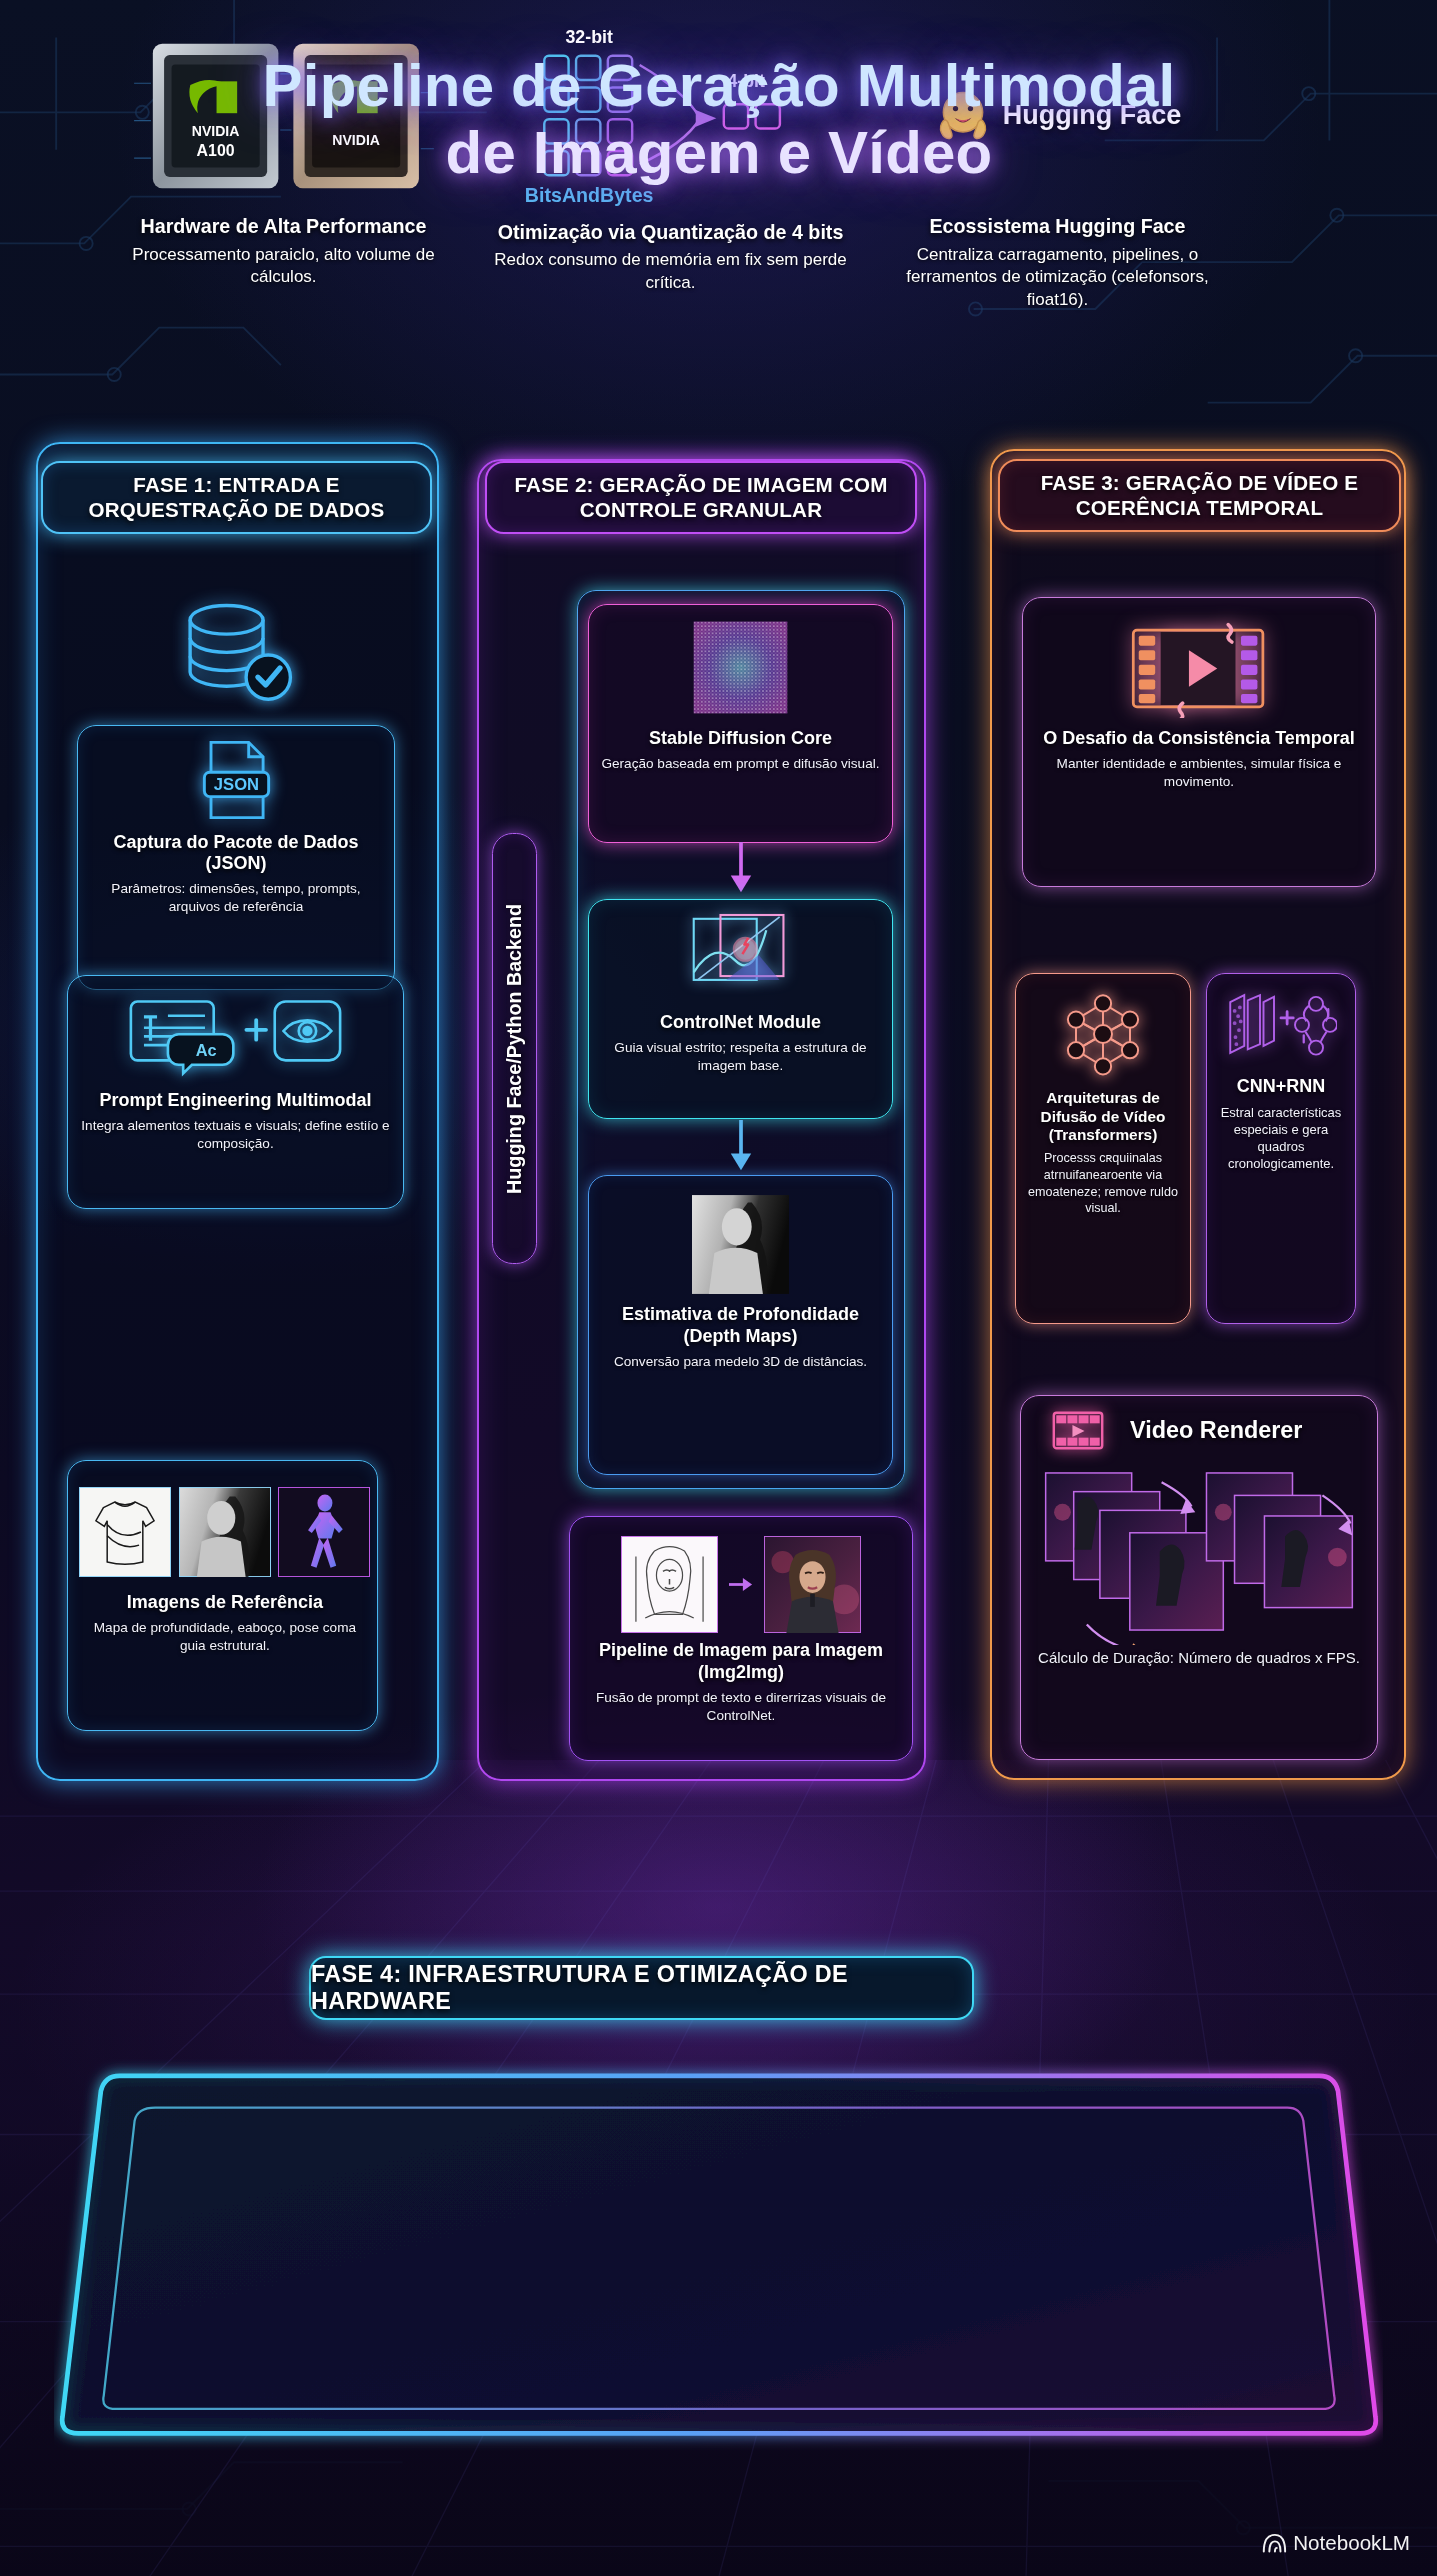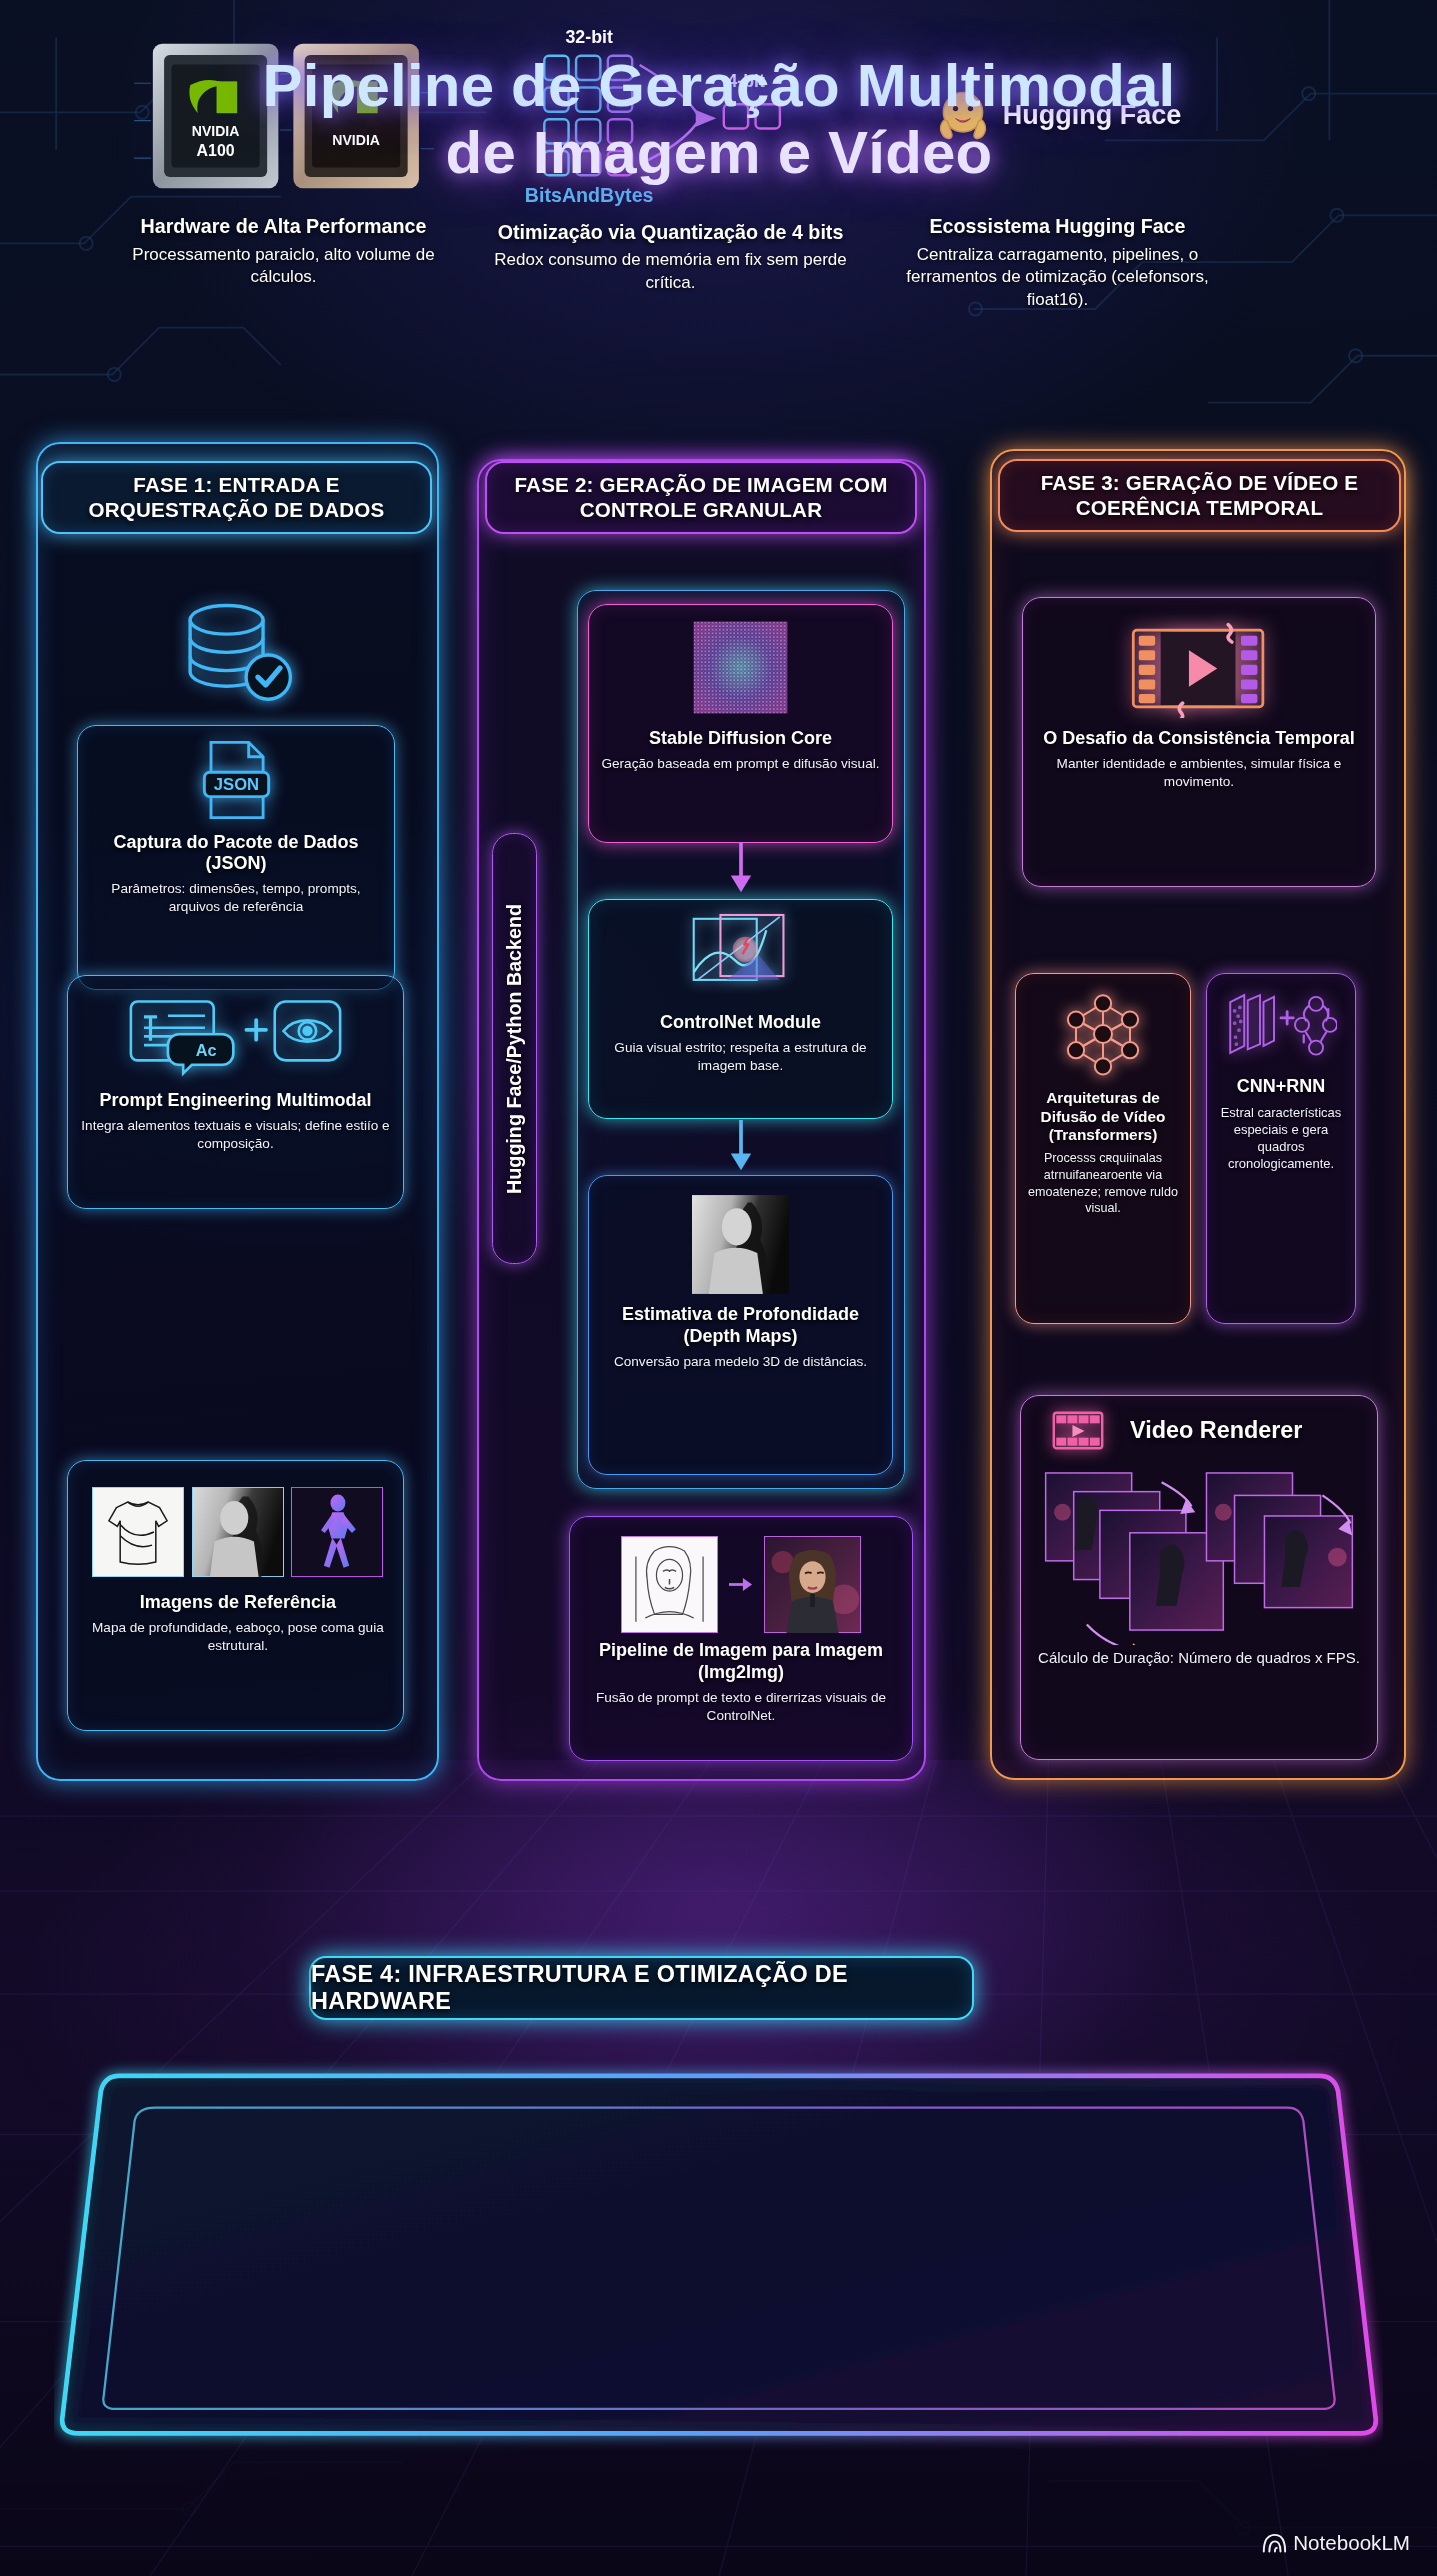--- a/index.html
+++ b/index.html
@@ -248,21 +248,21 @@
       <rect x="136" y="6" width="60" height="54" rx="10"></rect>
       <path d="M144 33 c10-13 34-13 44 0 c-10 13-34 13-44 0 z"></path>
       <circle cx="166" cy="33" r="8"></circle>
         <circle cx="166" cy="33" r="3.5" fill="#4fc9f5"></circle>
     </svg>
   </div>
   <div class="t">Prompt Engineering Multimodal</div>
   <div class="d">Integra alementos textuais e visuals; define estiío e composição.</div>
 </div>
 
-<div class="card b-cyan" style="left:67px;top:1460px;width:337px;height:271px;padding-left:16px;">
+<div class="card b-cyan" style="left:67px;top:1460px;width:311px;height:271px;padding-left:16px;">
   <div style="display:flex;gap:7.5px;margin-top:13px;">
     <svg width="92" height="90" viewBox="0 0 98 96">
       <rect width="98" height="96" fill="#f6f6f4" stroke="#8fd4f7" stroke-width="2"></rect>
       <g fill="none" stroke="#1a1a1a" stroke-width="1.6">
         <path d="M26 22 l12-6 q11 6 22 0 l12 6 l8 14 l-9 6 l-3-6 v44 q-19 5 -38 0 v-44 l-3 6 l-9-6 z"></path>
         <path d="M38 16 q11 9 22 0"></path>
           <path d="M30 40 q15 18 36 8"></path>
           <path d="M30 52 q16 16 34 10"></path>
       </g>
     </svg>

